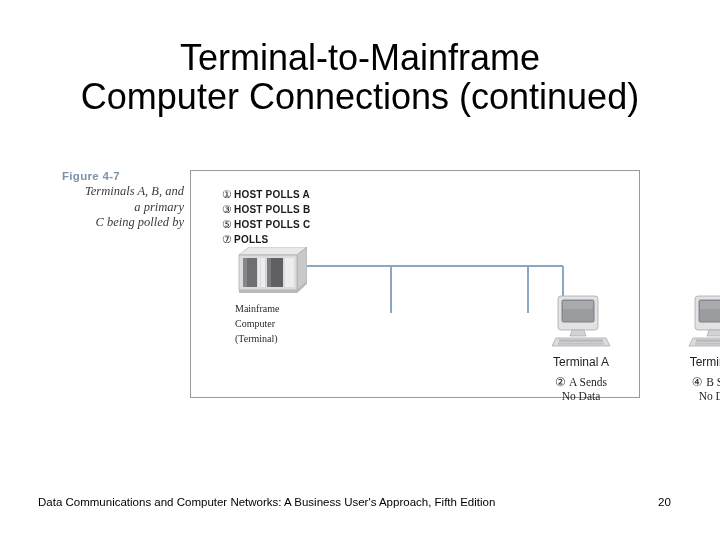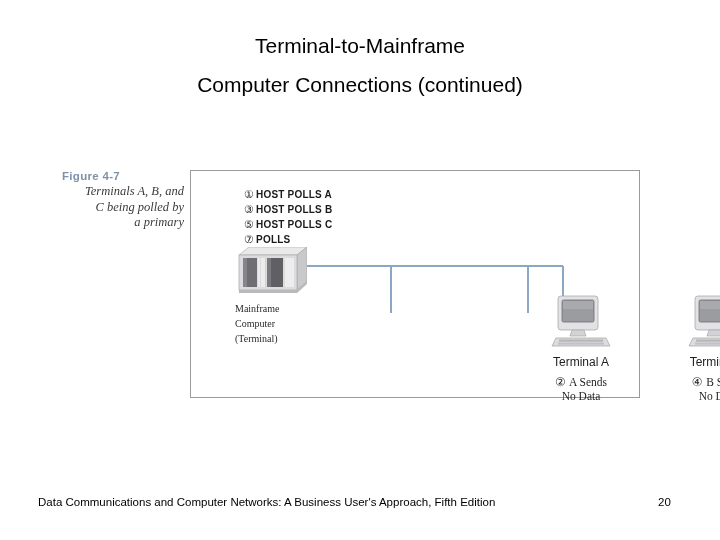--- a/index.html
+++ b/index.html
@@ -12,25 +12,25 @@
     height: 540px;
     position: relative;
     overflow: hidden;
     font-family: "Liberation Sans", sans-serif;
   }
 
   
   #slide-title {
     position: absolute;
     left: 40px;
-    top: 26px;
+    top: 38px;
     width: 640px;
     text-align: center;
     font-family: "Liberation Sans", sans-serif;
-    font-size: 21px;
+    font-size: 36px;
     line-height: 39px;
     color: #000000;
     font-weight: 400;
     letter-spacing: 0px;
   }
   #slide-title .tline { display: block; white-space: nowrap; }
 
   
   #figure-caption {
     position: absolute;
@@ -63,21 +63,21 @@
     width: 450px;
     height: 228px;
     border: 1px solid #9a9a9a;
     background: #ffffff;
     box-sizing: border-box;
   }
 
   
   #poll-list {
     position: absolute;
-    left: 53px;
+    left: 31px;
     top: 16px;
   }
   .poll-item {
     font-family: "Liberation Sans", sans-serif;
     font-size: 10px;
     font-weight: bold;
     color: #1a1a1a;
     line-height: 14px;
     white-space: nowrap;
     letter-spacing: 0.2px;
@@ -182,22 +182,22 @@
 
 <div id="slide-title">
   <span class="tline">Terminal-to-Mainframe</span>
   <span class="tline">Computer Connections (continued)</span>
 </div>
 
 <div id="figure-caption">
   <div id="figure-number">Figure 4-7</div>
   <div id="figure-caption-text">
     <div>Terminals A, B, and</div>
+    <div>a primary</div>
     <div>C being polled by</div>
-    <div>a primary</div>
   </div>
 </div>
 
 <div id="figure-frame">
 
   <div id="poll-list">
     <div class="poll-item">
       <span class="circ">①</span><span>HOST POLLS  A</span>
     </div>
     <div class="poll-item">

